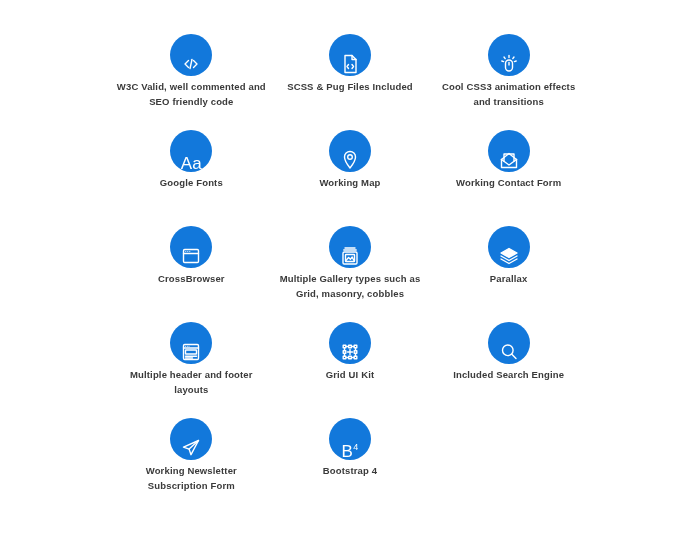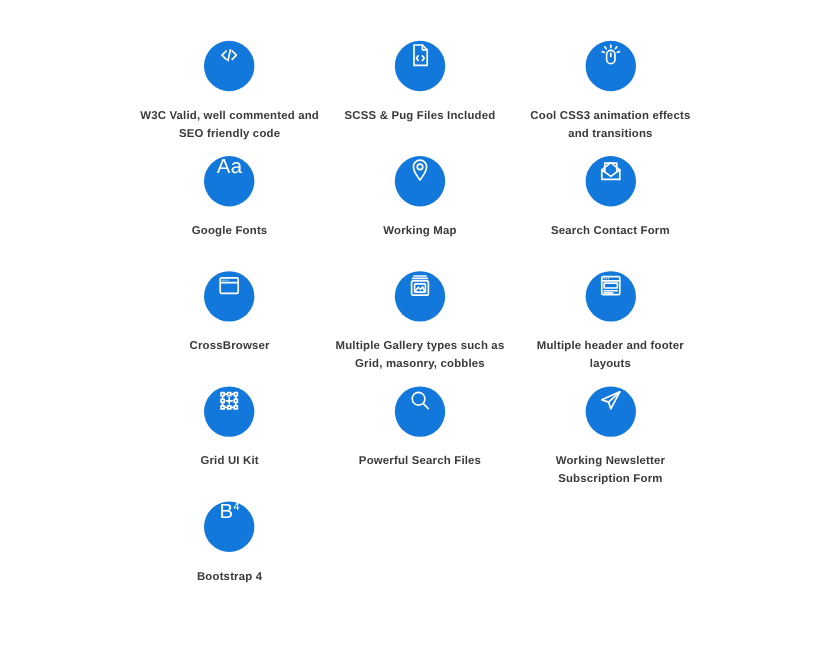--- a/index.html
+++ b/index.html
@@ -32,21 +32,21 @@
     justify-content: flex-start;
     padding-top: 8px;
     text-align: center;
   }
   .icon-circle {
     width: 42px;
     height: 42px;
     border-radius: 50%;
     background: #1278db;
     display: flex;
-    align-items: flex-start;
+    align-items: flex-end;
     justify-content: center;
     flex: none;
   }
   .icon-circle svg {
     display: block;
     width: 24px;
     height: 24px;
     stroke: #ffffff;
     fill: none;
     stroke-width: 1.4;
@@ -58,21 +58,21 @@
     color: #ffffff;
     font-size: 17px;
     line-height: 1;
     letter-spacing: 0.3px;
   }
   .icon-circle .glyph-text sup {
     font-size: 9px;
     vertical-align: super;
   }
   .feature-label {
-    margin-top: 14px;
+    margin-top: 4px;
     font-size: 9.5px;
     font-weight: bold;
     color: #3a3a3a;
     line-height: 1.55;
     letter-spacing: 0.15px;
     max-width: 150px;
   }
 </style>
 </head>
 <body>
@@ -137,21 +137,21 @@
 
   <div class="feature-item">
     <div class="icon-circle">
       <svg viewBox="0 0 24 24">
           <path d="M4.5 11.5v8h15v-8"></path>
           <polyline points="4.5,11.5 12,17 19.5,11.5"></polyline>
           <polyline points="7,13.2 7,6 17,6 17,13.2"></polyline>
           <path d="M4.5 11.5L12 5.5l7.5 6"></path>
         </svg>
     </div>
-    <div class="feature-label">Search Contact Form</div>
+    <div class="feature-label">Working Contact Form</div>
   </div>
 
   <div class="feature-item">
     <div class="icon-circle">
       <svg viewBox="0 0 24 24">
           <rect x="4.5" y="5.5" width="15" height="13" rx="1.2"></rect>
           <line x1="4.5" y1="9.5" x2="19.5" y2="9.5"></line>
           <circle cx="6.8" cy="7.5" r="0.55" fill="#ffffff" stroke="none"></circle>
           <circle cx="8.8" cy="7.5" r="0.55" fill="#ffffff" stroke="none"></circle>
           <circle cx="10.8" cy="7.5" r="0.55" fill="#ffffff" stroke="none"></circle>
@@ -166,20 +166,30 @@
           <line x1="7" y1="4" x2="17" y2="4"></line>
           <line x1="5.8" y1="6" x2="18.2" y2="6"></line>
           <rect x="5" y="8" width="14" height="12" rx="1.2"></rect>
           <rect x="7.5" y="10.5" width="9" height="7" rx="0.6"></rect>
           <polyline points="8.2,16.3 10.6,13.4 12.4,15.2 14.2,13 15.8,16.3"></polyline>
         </svg>
     </div>
     <div class="feature-label">Multiple Gallery types such as Grid, masonry, cobbles</div>
   </div>
 
+  <div class="feature-item">
+    <div class="icon-circle">
+      <svg viewBox="0 0 24 24">
+          <polygon points="12,4.5 20,9 12,13.5 4,9" fill="#ffffff" stroke="#ffffff"></polygon>
+          <polyline points="4,12 12,16.5 20,12"></polyline>
+          <polyline points="4,15 12,19.5 20,15"></polyline>
+        </svg>
+    </div>
+    <div class="feature-label">Parallax</div>
+  </div>
 
   <div class="feature-item">
     <div class="icon-circle">
       <svg viewBox="0 0 24 24">
           <rect x="4.5" y="4.5" width="15" height="15" rx="1.2"></rect>
           <line x1="4.5" y1="8" x2="19.5" y2="8"></line>
           <circle cx="6.6" cy="6.2" r="0.5" fill="#ffffff" stroke="none"></circle>
           <circle cx="8.3" cy="6.2" r="0.5" fill="#ffffff" stroke="none"></circle>
           <circle cx="10" cy="6.2" r="0.5" fill="#ffffff" stroke="none"></circle>
           <rect x="6.5" y="10" width="11" height="4" rx="0.5"></rect>
@@ -209,21 +219,21 @@
     <div class="feature-label">Grid UI Kit</div>
   </div>
 
   <div class="feature-item">
     <div class="icon-circle">
       <svg viewBox="0 0 24 24">
           <circle cx="10.8" cy="10.3" r="5.3"></circle>
           <line x1="14.8" y1="14.3" x2="19" y2="18.6"></line>
         </svg>
     </div>
-    <div class="feature-label">Powerful Search Files</div>
+    <div class="feature-label">Included Search Engine</div>
   </div>
 
   <div class="feature-item">
     <div class="icon-circle">
       <svg viewBox="0 0 24 24">
           <path d="M19.5 4.5L4.5 11.2l5.6 1.9 1.9 5.6z"></path>
           <line x1="19.5" y1="4.5" x2="10.1" y2="13.1"></line>
         </svg>
     </div>
     <div class="feature-label">Working Newsletter Subscription Form</div>

